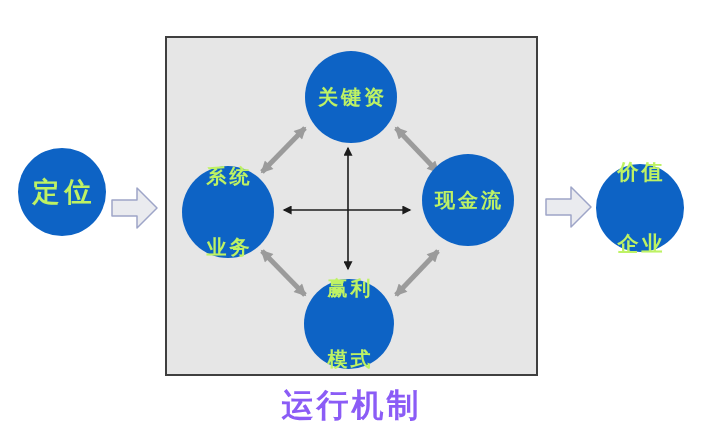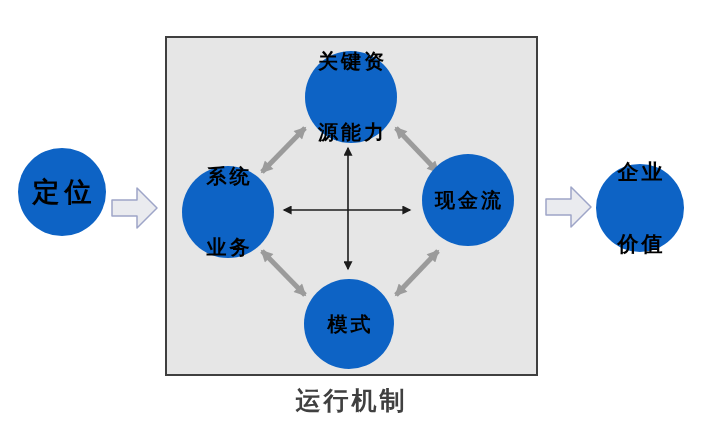--- a/index.html
+++ b/index.html
@@ -21,21 +21,21 @@
   }
   .arrows-layer {
     position: absolute;
     left: 0; top: 0;
     width: 704px; height: 438px;
   }
   .node {
     position: absolute;
     border-radius: 50%;
     background: #0D63C5;
-    color: #000000;
+    color: #bef264;
     font-weight: bold;
     display: flex;
     flex-direction: column;
     align-items: center;
     justify-content: center;
     text-align: right;
     gap: 44px;
   }
   .node .line {
     display: block;
@@ -48,23 +48,23 @@
   .n-right  { left: 422px; top: 154px; width: 92px; height: 92px; font-size: 20px; line-height: 27px; }
   .n-bottom { left: 304px; top: 279px; width: 90px; height: 90px; font-size: 20px; line-height: 27px; }
   .n-pos    { left: 18px;  top: 148px; width: 88px; height: 88px; font-size: 27px; line-height: 28px; }
   .n-pos .line { letter-spacing: 5px; text-indent: 5px; }
   .n-val    { left: 596px; top: 164px; width: 88px; height: 88px; font-size: 21px; line-height: 28px; }
   .caption {
     position: absolute;
     left: 165px; top: 384px;
     width: 373px;
     text-align: center;
-    font-size: 25px;
+    font-size: 32px;
     font-weight: bold;
-    color: #404040;
+    color: #8b5cf6;
     letter-spacing: 3px;
   }
 </style>
 </head>
 <body>
 
 <div class="canvas">
 
   <div class="mech-box"></div>
 
@@ -89,36 +89,36 @@
     <path d="M112,200 L137,200 L137,188 L157,208 L137,228 L137,216 L112,216 Z" fill="#EAEBEF" stroke="#9EA5C8" stroke-width="1.5" stroke-linejoin="round"></path>
     <path d="M546,199 L571,199 L571,187 L591,207 L571,227 L571,215 L546,215 Z" fill="#EAEBEF" stroke="#9EA5C8" stroke-width="1.5" stroke-linejoin="round"></path>
   </svg>
 
   <div class="node n-pos">
     <span class="line">定位</span>
   </div>
 
   <div class="node n-top">
     <span class="line">关键资</span>
-    <span class="line">源能力</span>
   </div>
 
   <div class="node n-left">
     <span class="line">系统</span>
     <span class="line">业务</span>
   </div>
 
   <div class="node n-right">
     <span class="line">现金流</span>
   </div>
 
   <div class="node n-bottom">
+    <span class="line">赢利</span>
     <span class="line">模式</span>
   </div>
 
   <div class="node n-val">
+    <span class="line">价值</span>
     <span class="line">企业</span>
-    <span class="line">价值</span>
   </div>
 
   <div class="caption">运行机制</div>
 
 </div>
 
 </body></html>

